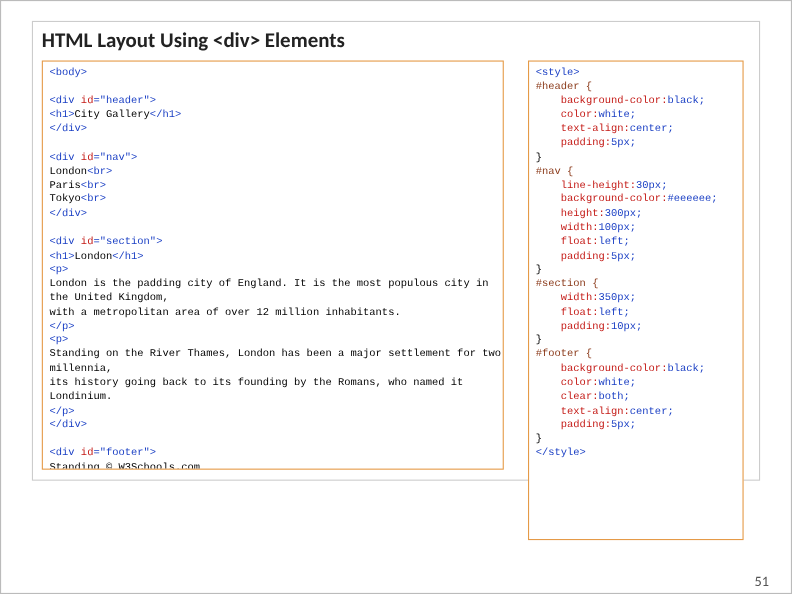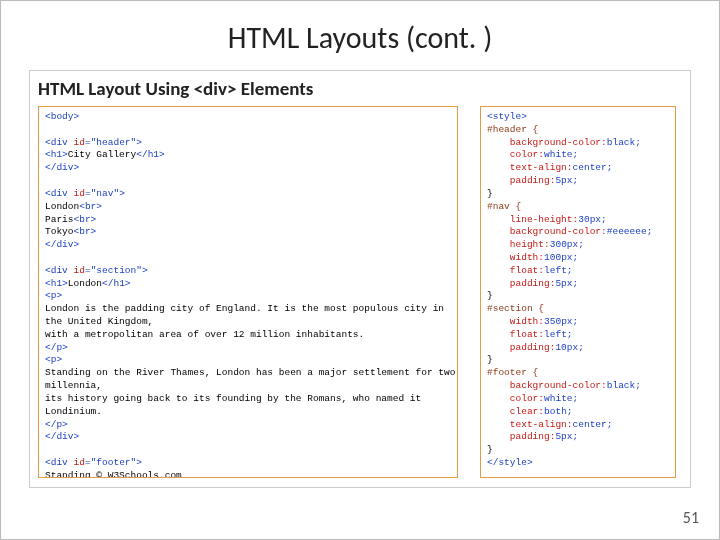--- a/index.html
+++ b/index.html
@@ -45,38 +45,37 @@
     border: 1px solid #e59a47;
     background: #fff;
     font-family: "Courier New", Courier, monospace;
     font-size: 9.5px;
     line-height: 1.35;
     padding: 4px 6px 6px 6px;
     white-space: pre;
     overflow: hidden;
   }
   .codebox.left  { width: 420px; height: 372px; }
-  .codebox.right { width: 196px; height: 372px; }
+  .codebox.right { width: 196px; height: 436px; }
   .t-brown  { color: #8b3a1a; }
   .t-red    { color: #c41a16; }
   .t-blue   { color: #1a3fc4; }
   .pagenum {
     position: absolute;
     right: 20px;
-    bottom: 12px;
-    font-size: 16px;
+    bottom: 2px;
+    font-size: 13px;
     color: #555;
     text-align: center;
   }
 </style>
 </head>
 <body>
 
 <div class="slide">
-  <h1 class="title">HTML Layouts (cont. )</h1>
 
   <div class="frame">
     <h2 class="subtitle">HTML Layout Using &lt;div&gt; Elements</h2>
 
     <div class="cols">
 
       <div class="codebox left"><span class="t-blue">&lt;body&gt;</span>
 
 <span class="t-blue">&lt;div <span class="t-red">id</span>=<span class="t-blue">"header"</span>&gt;</span>
 <span class="t-blue">&lt;h1&gt;</span><span>City Gallery</span><span class="t-blue">&lt;/h1&gt;</span>

